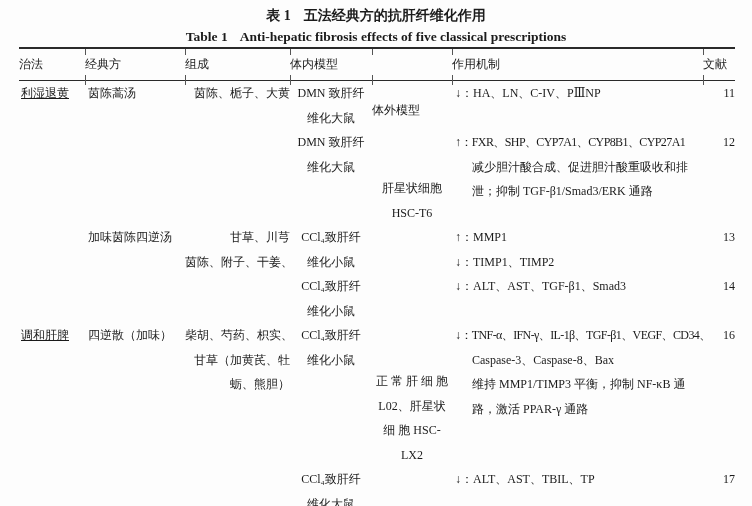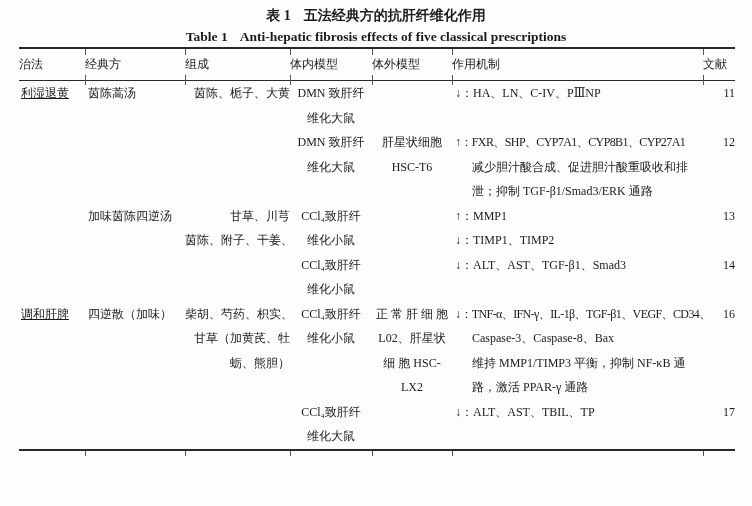--- a/index.html
+++ b/index.html
@@ -46,21 +46,21 @@
   .row{display:flex;align-items:flex-start;}
   .cell{box-sizing:border-box;}
   .ln{height:24.5px;line-height:24.5px;white-space:nowrap;}
   .ln.ind{padding-left:17px;}
   .ln.tight{letter-spacing:-0.6px;}
   
   .c1{width:66px;}
   .c2{width:100px;}
   .c3{width:105px;}
   .c4{width:82px;}
-  .c5{width:80px;}
+  .c5{width:80px;margin-top:46px;}
   .c6{width:251px;}
   .c7{width:32px;}
   .cell.c1{text-align:left;padding-left:2px;text-decoration:underline;}
   .cell.c2{text-align:left;padding-left:3px;}
   .cell.c3{text-align:right;}
   .cell.c4{text-align:center;}
   .cell.c5{text-align:center;}
   .cell.c6{text-align:left;padding-left:3px;}
   .cell.c7{text-align:right;}
   .tick{

